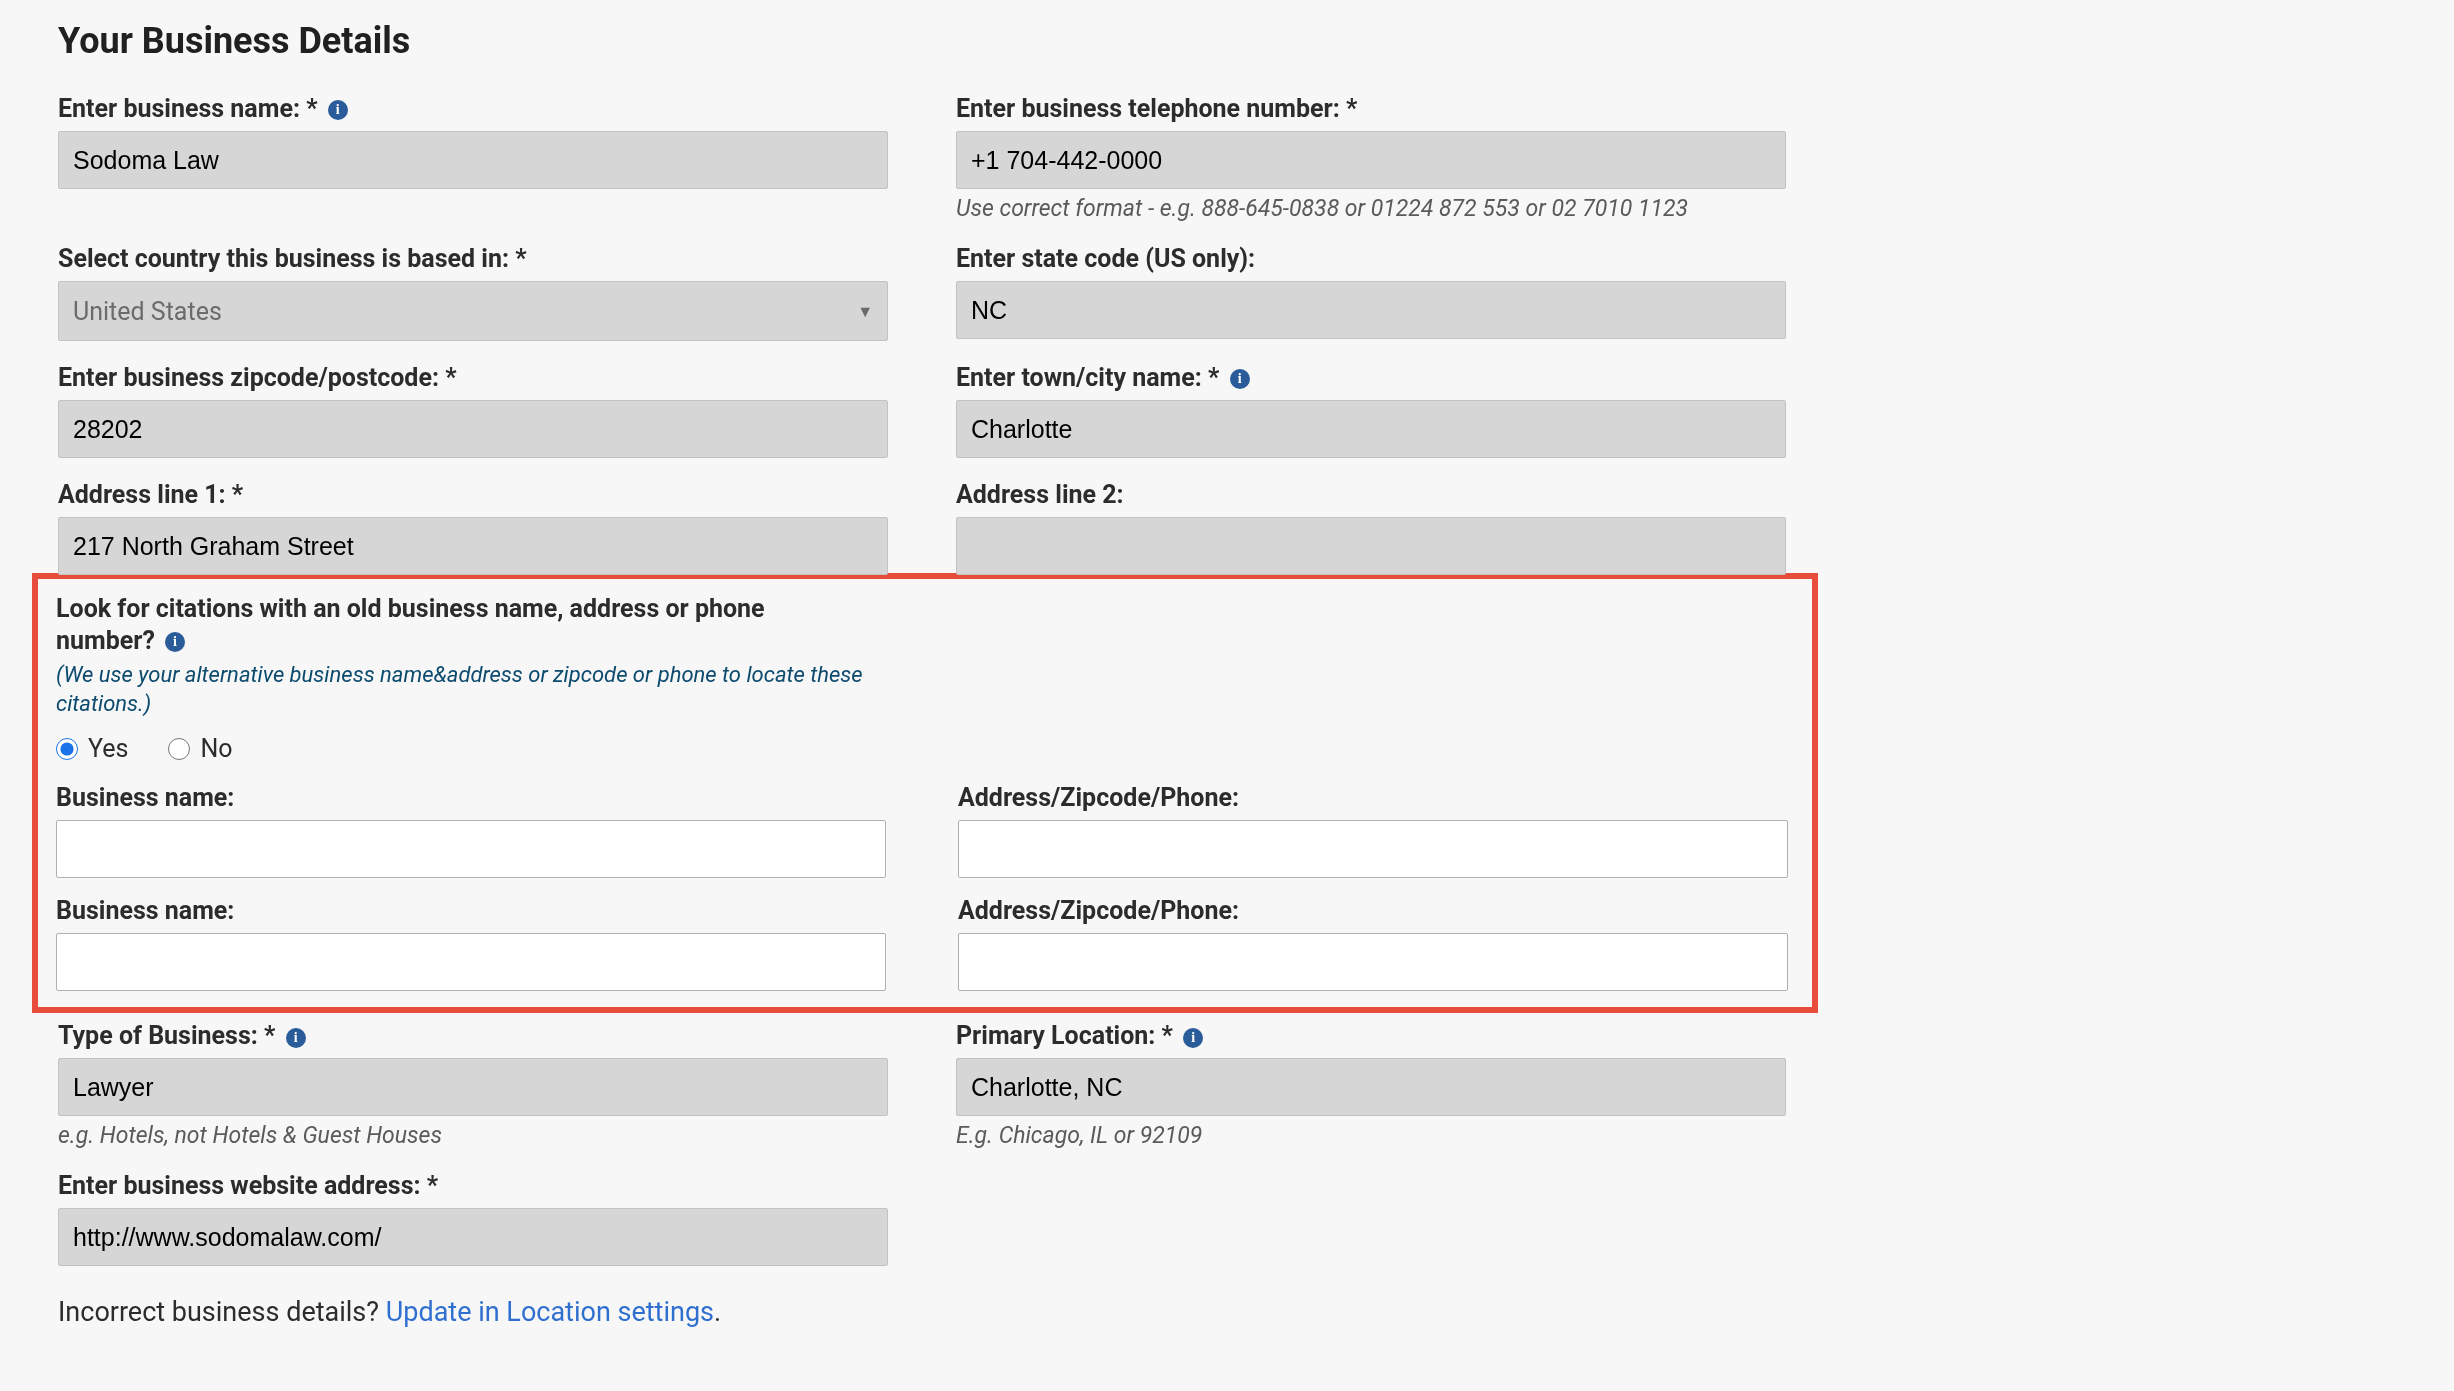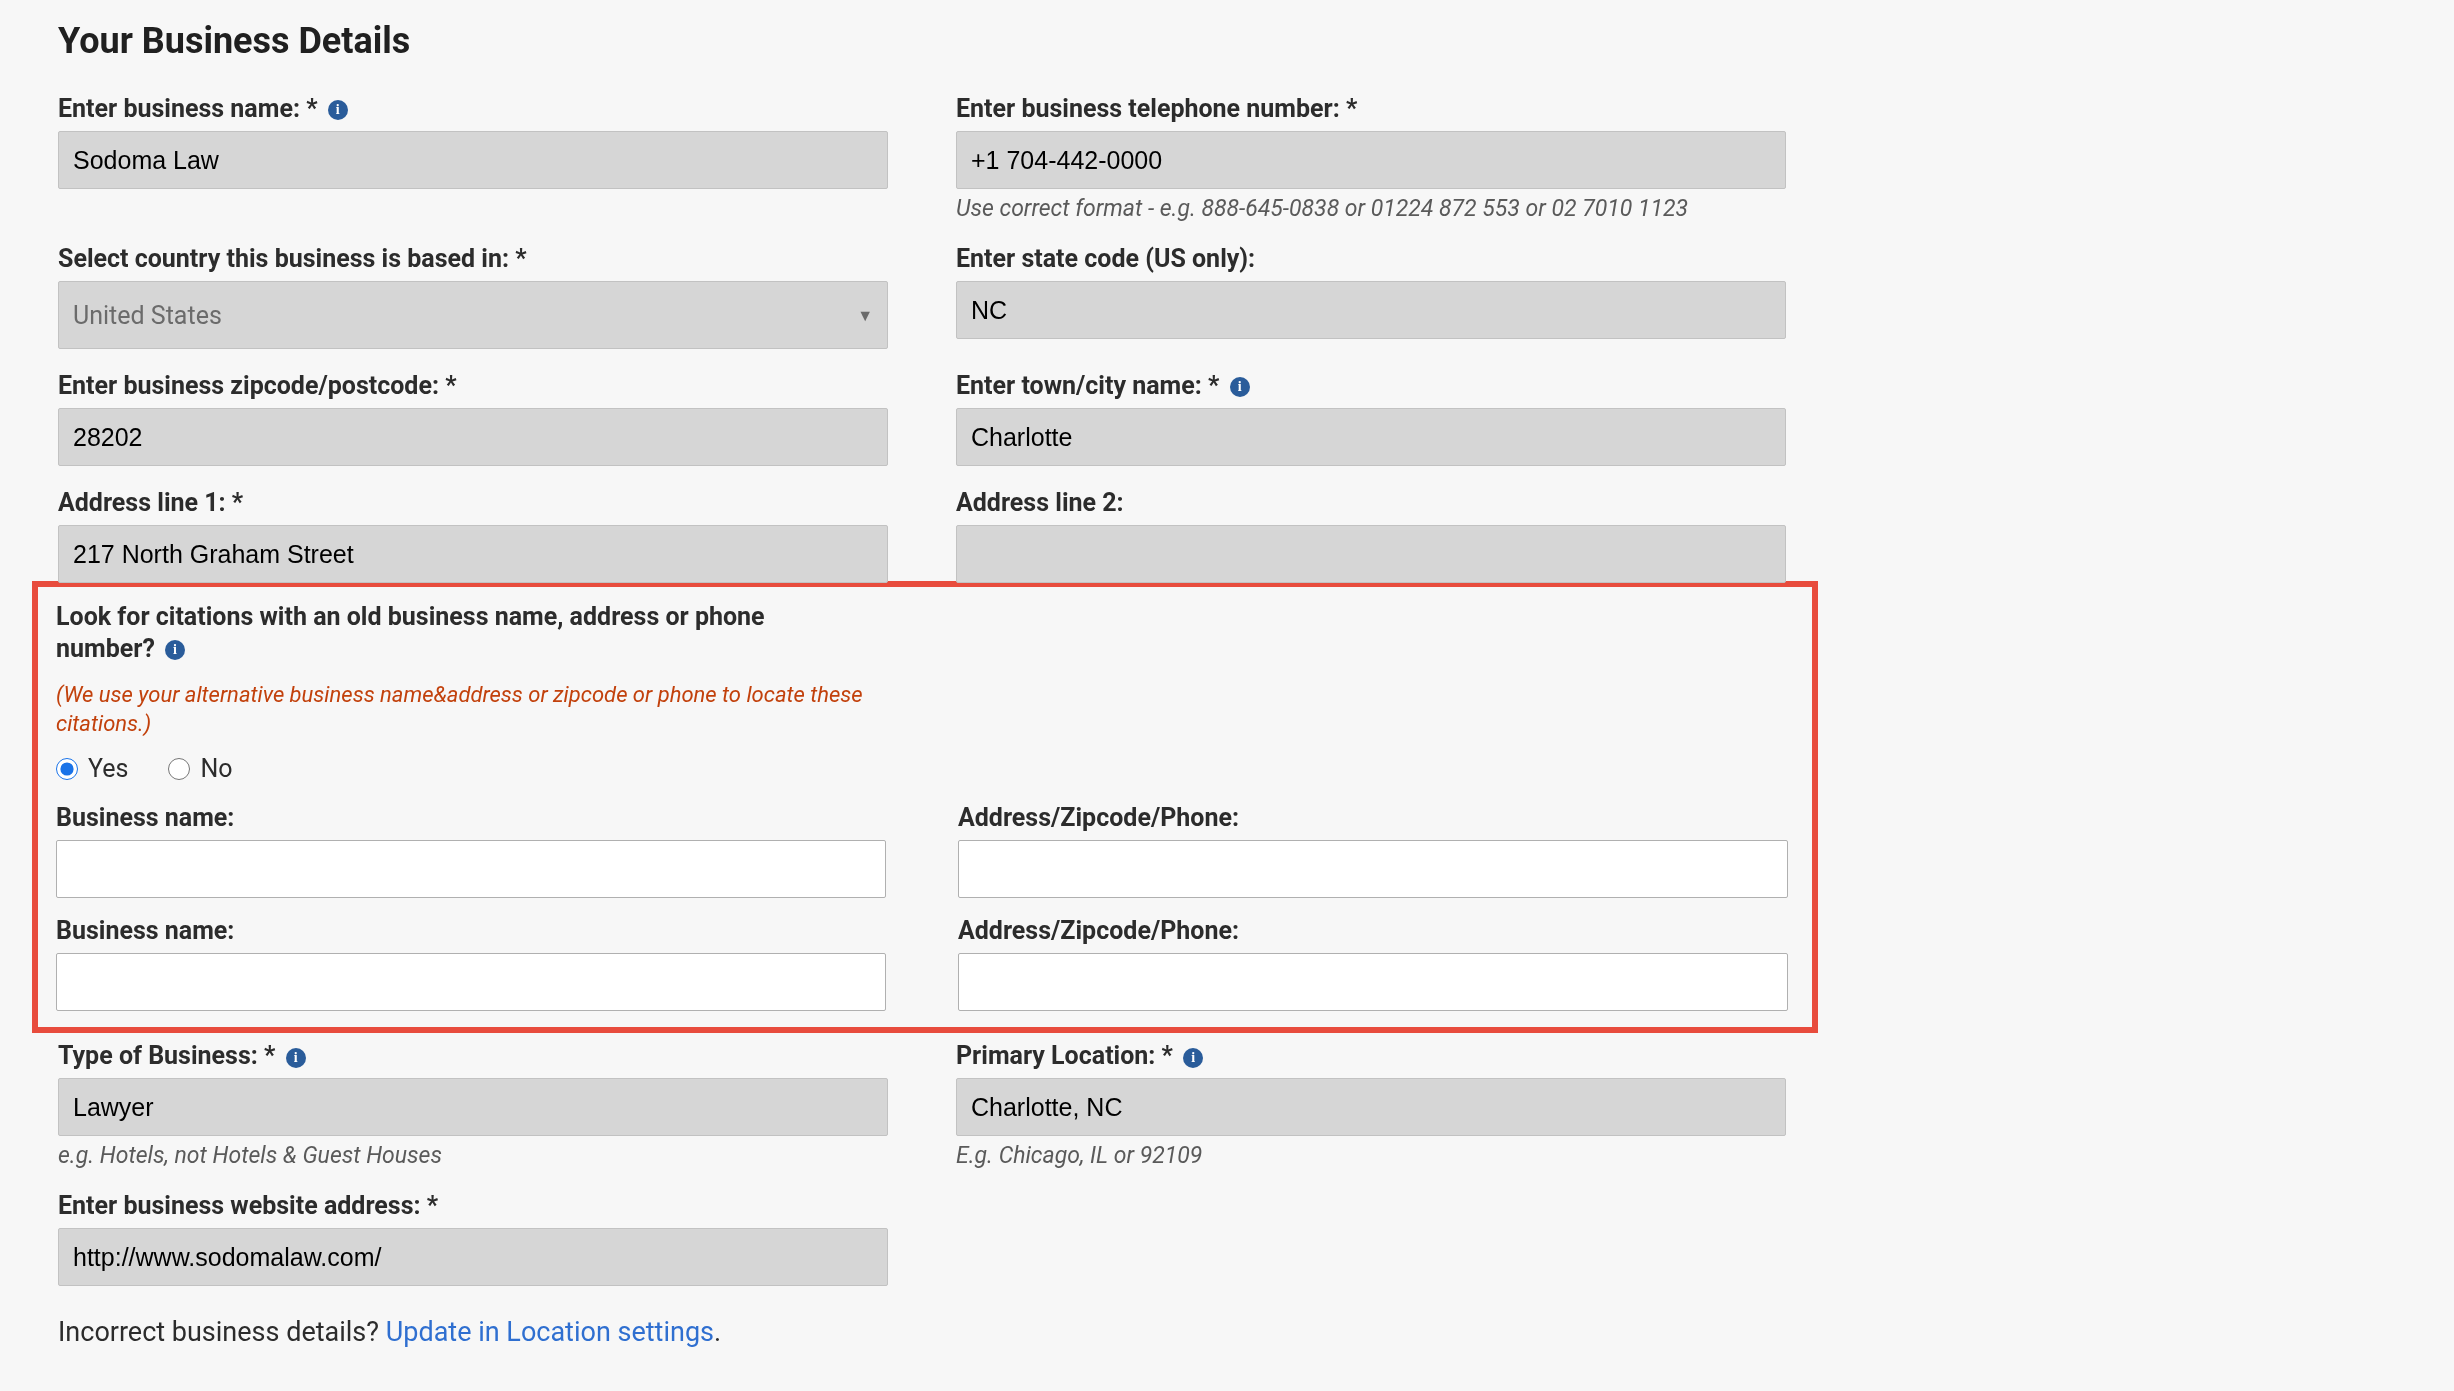--- a/index.html
+++ b/index.html
@@ -64,21 +64,21 @@
       background: #fff;
       color: #555;
       border-radius: 2px;
     }
     .form-input.disabled-look {
       background: #d6d6d6;
       color: #000000;
     }
     .form-select {
       width: 100%;
-      height: 68px;
+      height: 60px;
       padding: 10px 14px;
       font-size: 25px;
       border: 1px solid #c2c2c2;
       background: #d6d6d6;
       color: #6b6b6b;
       border-radius: 2px;
       position: relative;
       display: flex;
       align-items: center;
       justify-content: space-between;
@@ -103,23 +103,23 @@
     .citations-label {
       font-size: 25px;
       font-weight: 700;
       color: #2c2c2c;
       max-width: 790px;
       line-height: 1.28;
     }
     .citations-helper {
       font-size: 22px;
       font-style: italic;
-      color: #c2410c;
+      color: #0c4a6e;
       max-width: 820px;
-      margin-top: 16px;
+      margin-top: 4px;
       line-height: 1.3;
     }
     .radio-row {
       margin-top: 16px;
       margin-bottom: 20px;
       display: flex;
       gap: 40px;
       font-size: 25px;
     }
     .radio-item {

